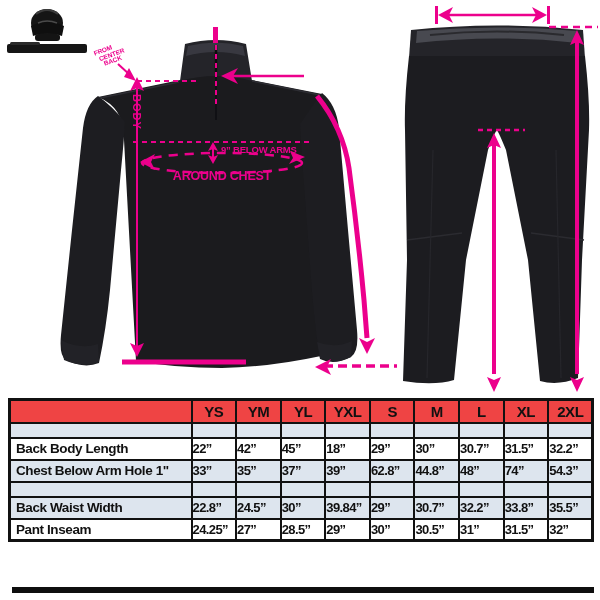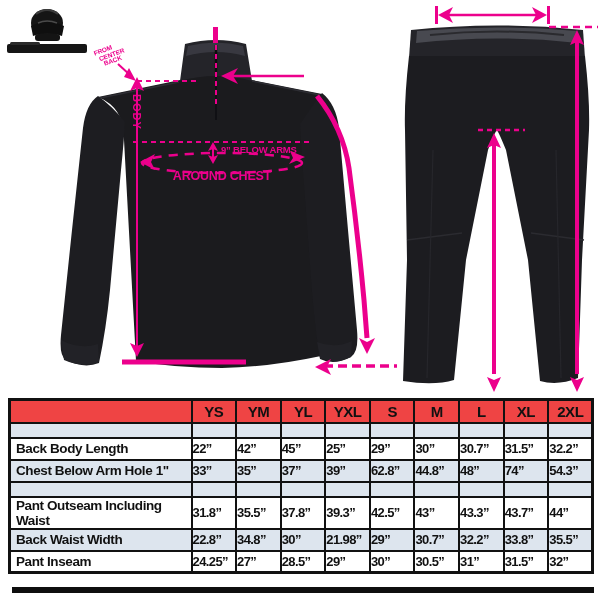--- a/index.html
+++ b/index.html
@@ -230,21 +230,21 @@
             <td></td>
             <td></td>
             <td></td>
         </tr>
 
         <tr class="data">
           <td class="rowlabel">Back Body Length</td>
           <td>22”</td>
           <td>42”</td>
           <td>45”</td>
-          <td>25”</td>
+          <td>18”</td>
           <td>29”</td>
           <td>30”</td>
           <td>30.7”</td>
           <td>31.5”</td>
           <td>32.2”</td>
         </tr>
 
         <tr class="data alt">
           <td class="rowlabel">Chest Below Arm Hole 1"</td>
           <td>33”</td>
@@ -265,39 +265,27 @@
             <td></td>
             <td></td>
             <td></td>
             <td></td>
             <td></td>
             <td></td>
             <td></td>
             <td></td>
         </tr>
 
-        <tr class="data">
-          <td class="rowlabel">Pant Outseam Including Waist</td>
-          <td>31.8”</td>
-          <td>35.5”</td>
-          <td>37.8”</td>
-          <td>39.3”</td>
-          <td>42.5”</td>
-          <td>43”</td>
-          <td>43.3”</td>
-          <td>43.7”</td>
-          <td>44”</td>
-        </tr>
 
         <tr class="data alt">
           <td class="rowlabel">Back Waist Width</td>
           <td>22.8”</td>
-          <td>34.8”</td>
+          <td>24.5”</td>
           <td>30”</td>
-          <td>21.98”</td>
+          <td>39.84”</td>
           <td>29”</td>
           <td>30.7”</td>
           <td>32.2”</td>
           <td>33.8”</td>
           <td>35.5”</td>
         </tr>
 
         <tr class="data">
           <td class="rowlabel">Pant Inseam</td>
           <td>24.25”</td>

